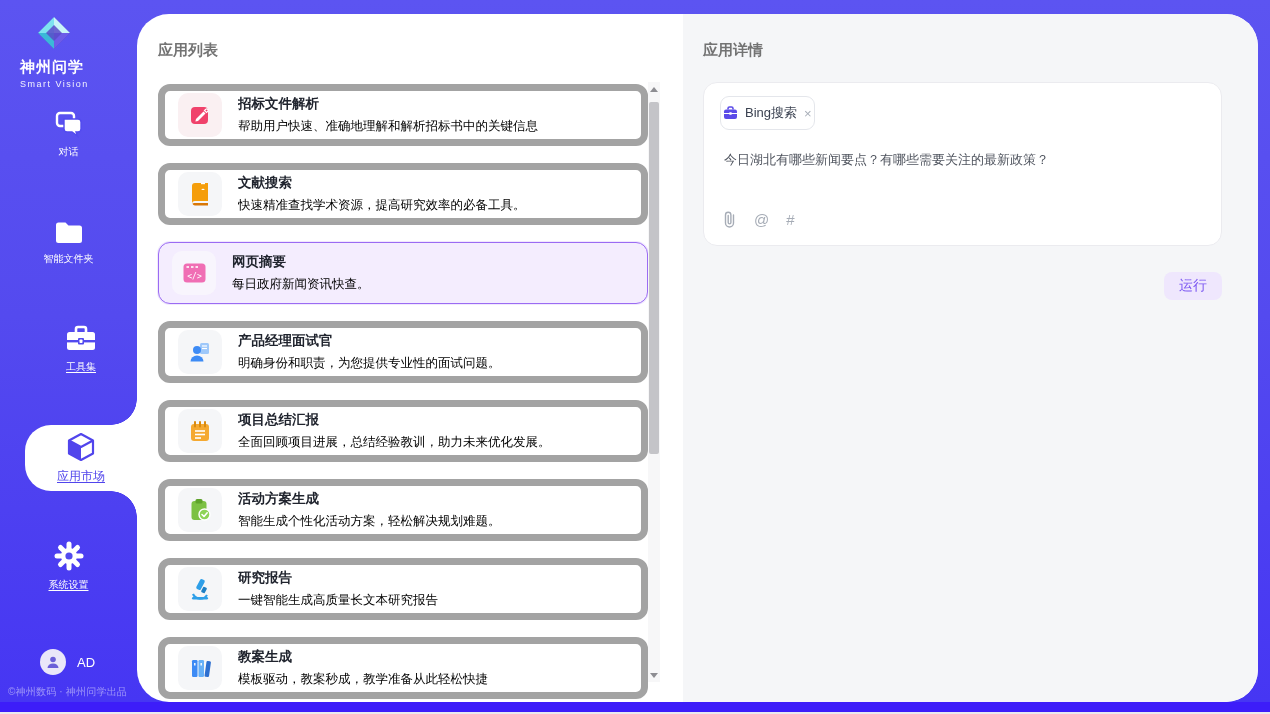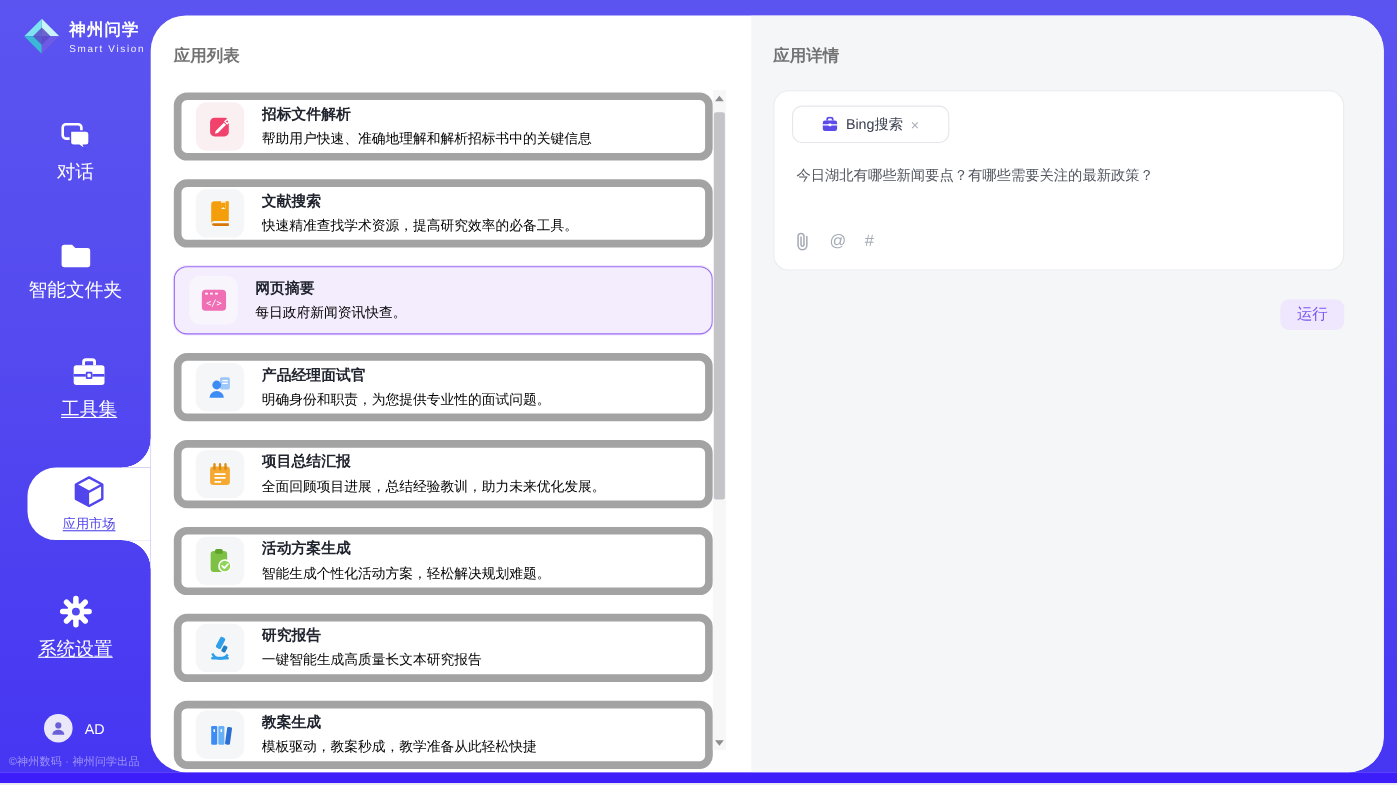--- a/index.html
+++ b/index.html
@@ -6,26 +6,26 @@
   html,body { width:1270px; height:714px; font-family:"Liberation Sans","DejaVu Sans",sans-serif; background:#fff; }
   .stage { position:relative; width:1270px; height:714px; overflow:hidden; background:#fff; }
 
   
   .purple-bg { position:absolute; left:0; top:0; width:1270px; height:702px;
     background:linear-gradient(180deg,#5C54F1 0%,#544AEF 45%,#4636F3 100%); }
   .bottom-strip { position:absolute; left:0; top:702px; width:1270px; height:10px; background:#3D1DF9; }
   .bottom-line  { position:absolute; left:0; top:712px; width:1270px; height:2px; background:#E9E9EE; }
 
   .sidebar { position:absolute; left:0; top:0; width:137px; height:702px; color:#fff; }
-  .logo { position:absolute; left:20px; top:15px; display:flex; align-items:center; gap:7px; }
+  .logo { position:absolute; left:20px; top:15px; display:flex; align-items:center; gap:7px;flex-direction:column; }
   .logo-text .name { font-size:15px; font-weight:bold; letter-spacing:1px; }
   .logo-text .tagline { font-size:9px; letter-spacing:1.5px; margin-top:2px; opacity:.92; }
 
   .nav-item { position:absolute; left:0; width:137px; display:flex; flex-direction:column; align-items:center; cursor:pointer; }
-  .nav-item .nav-label { margin-top:7px; font-size:17px; color:#fff; }
+  .nav-item .nav-label { margin-top:7px; font-size:10px; color:#fff; }
   .nav-item .nav-label.u { text-decoration:underline; text-underline-offset:2px; }
 
   .nav-pill { position:absolute; left:25px; top:425px; width:112px; height:66px; background:#fff;
     border-radius:26px 0 0 26px; display:flex; flex-direction:column; align-items:center; justify-content:center; cursor:pointer; }
   .nav-pill::before { content:""; position:absolute; right:0; top:-26px; width:26px; height:26px;
     background:radial-gradient(circle at 0 0, rgba(255,255,255,0) 25.5px, #fff 26px); }
   .nav-pill::after { content:""; position:absolute; right:0; bottom:-26px; width:26px; height:26px;
     background:radial-gradient(circle at 0 100%, rgba(255,255,255,0) 25.5px, #fff 26px); }
   .nav-pill .nav-label { margin-top:6px; font-size:12px; color:#5145EC; text-decoration:underline; text-underline-offset:2px;text-align:center; }
 
@@ -62,21 +62,21 @@
   .tri-down { width:0; height:0; border-left:4px solid transparent; border-right:4px solid transparent; border-top:5px solid #8D8D92; }
   .sb-thumb { position:absolute; left:1px; top:20px; width:10px; height:352px; background:#C4C4C8; border-radius:2px; cursor:pointer; }
 
   
   .detail-panel { position:absolute; left:546px; top:0; width:575px; height:688px; background:#F5F6F8;
     border-radius:0 32px 32px 0; }
   .detail-title { position:absolute; left:20px; top:27px; }
   .detail-card { position:absolute; left:20px; top:68px; width:519px; height:164px; background:#fff;
     border:1px solid #EBEBEF; border-radius:14px; }
   .chip { position:absolute; left:16px; top:13px; display:inline-flex; align-items:center; gap:7px;
-    padding:7px 26px; background:#fff; border:1px solid #E4E6EB; border-radius:9px; cursor:pointer; }
+    padding:7px 2px; background:#fff; border:1px solid #E4E6EB; border-radius:9px; cursor:pointer; }
   .chip-label { font-size:13px; color:#3A4150; }
   .chip-close { font-size:13px; color:#A8AEB8; cursor:pointer; line-height:1; }
   .prompt-text { position:absolute; left:20px; top:68px; width:470px; font-size:13px; color:#50555F; cursor:text; }
   .composer-icons { position:absolute; left:18px; top:128px; display:flex; align-items:center; gap:17px; color:#A6ACB6; }
   .composer-icons .txt-ic { font-size:15px; cursor:pointer; }
   .run-btn { position:absolute; right:36px; top:258px; height:28px; padding:0 15px; background:#EFE7FD;
     color:#7B57F2; font-size:14px; border:none; border-radius:8px; cursor:pointer;
     display:flex; align-items:center; font-family:inherit; }
 </style>
 </head>

